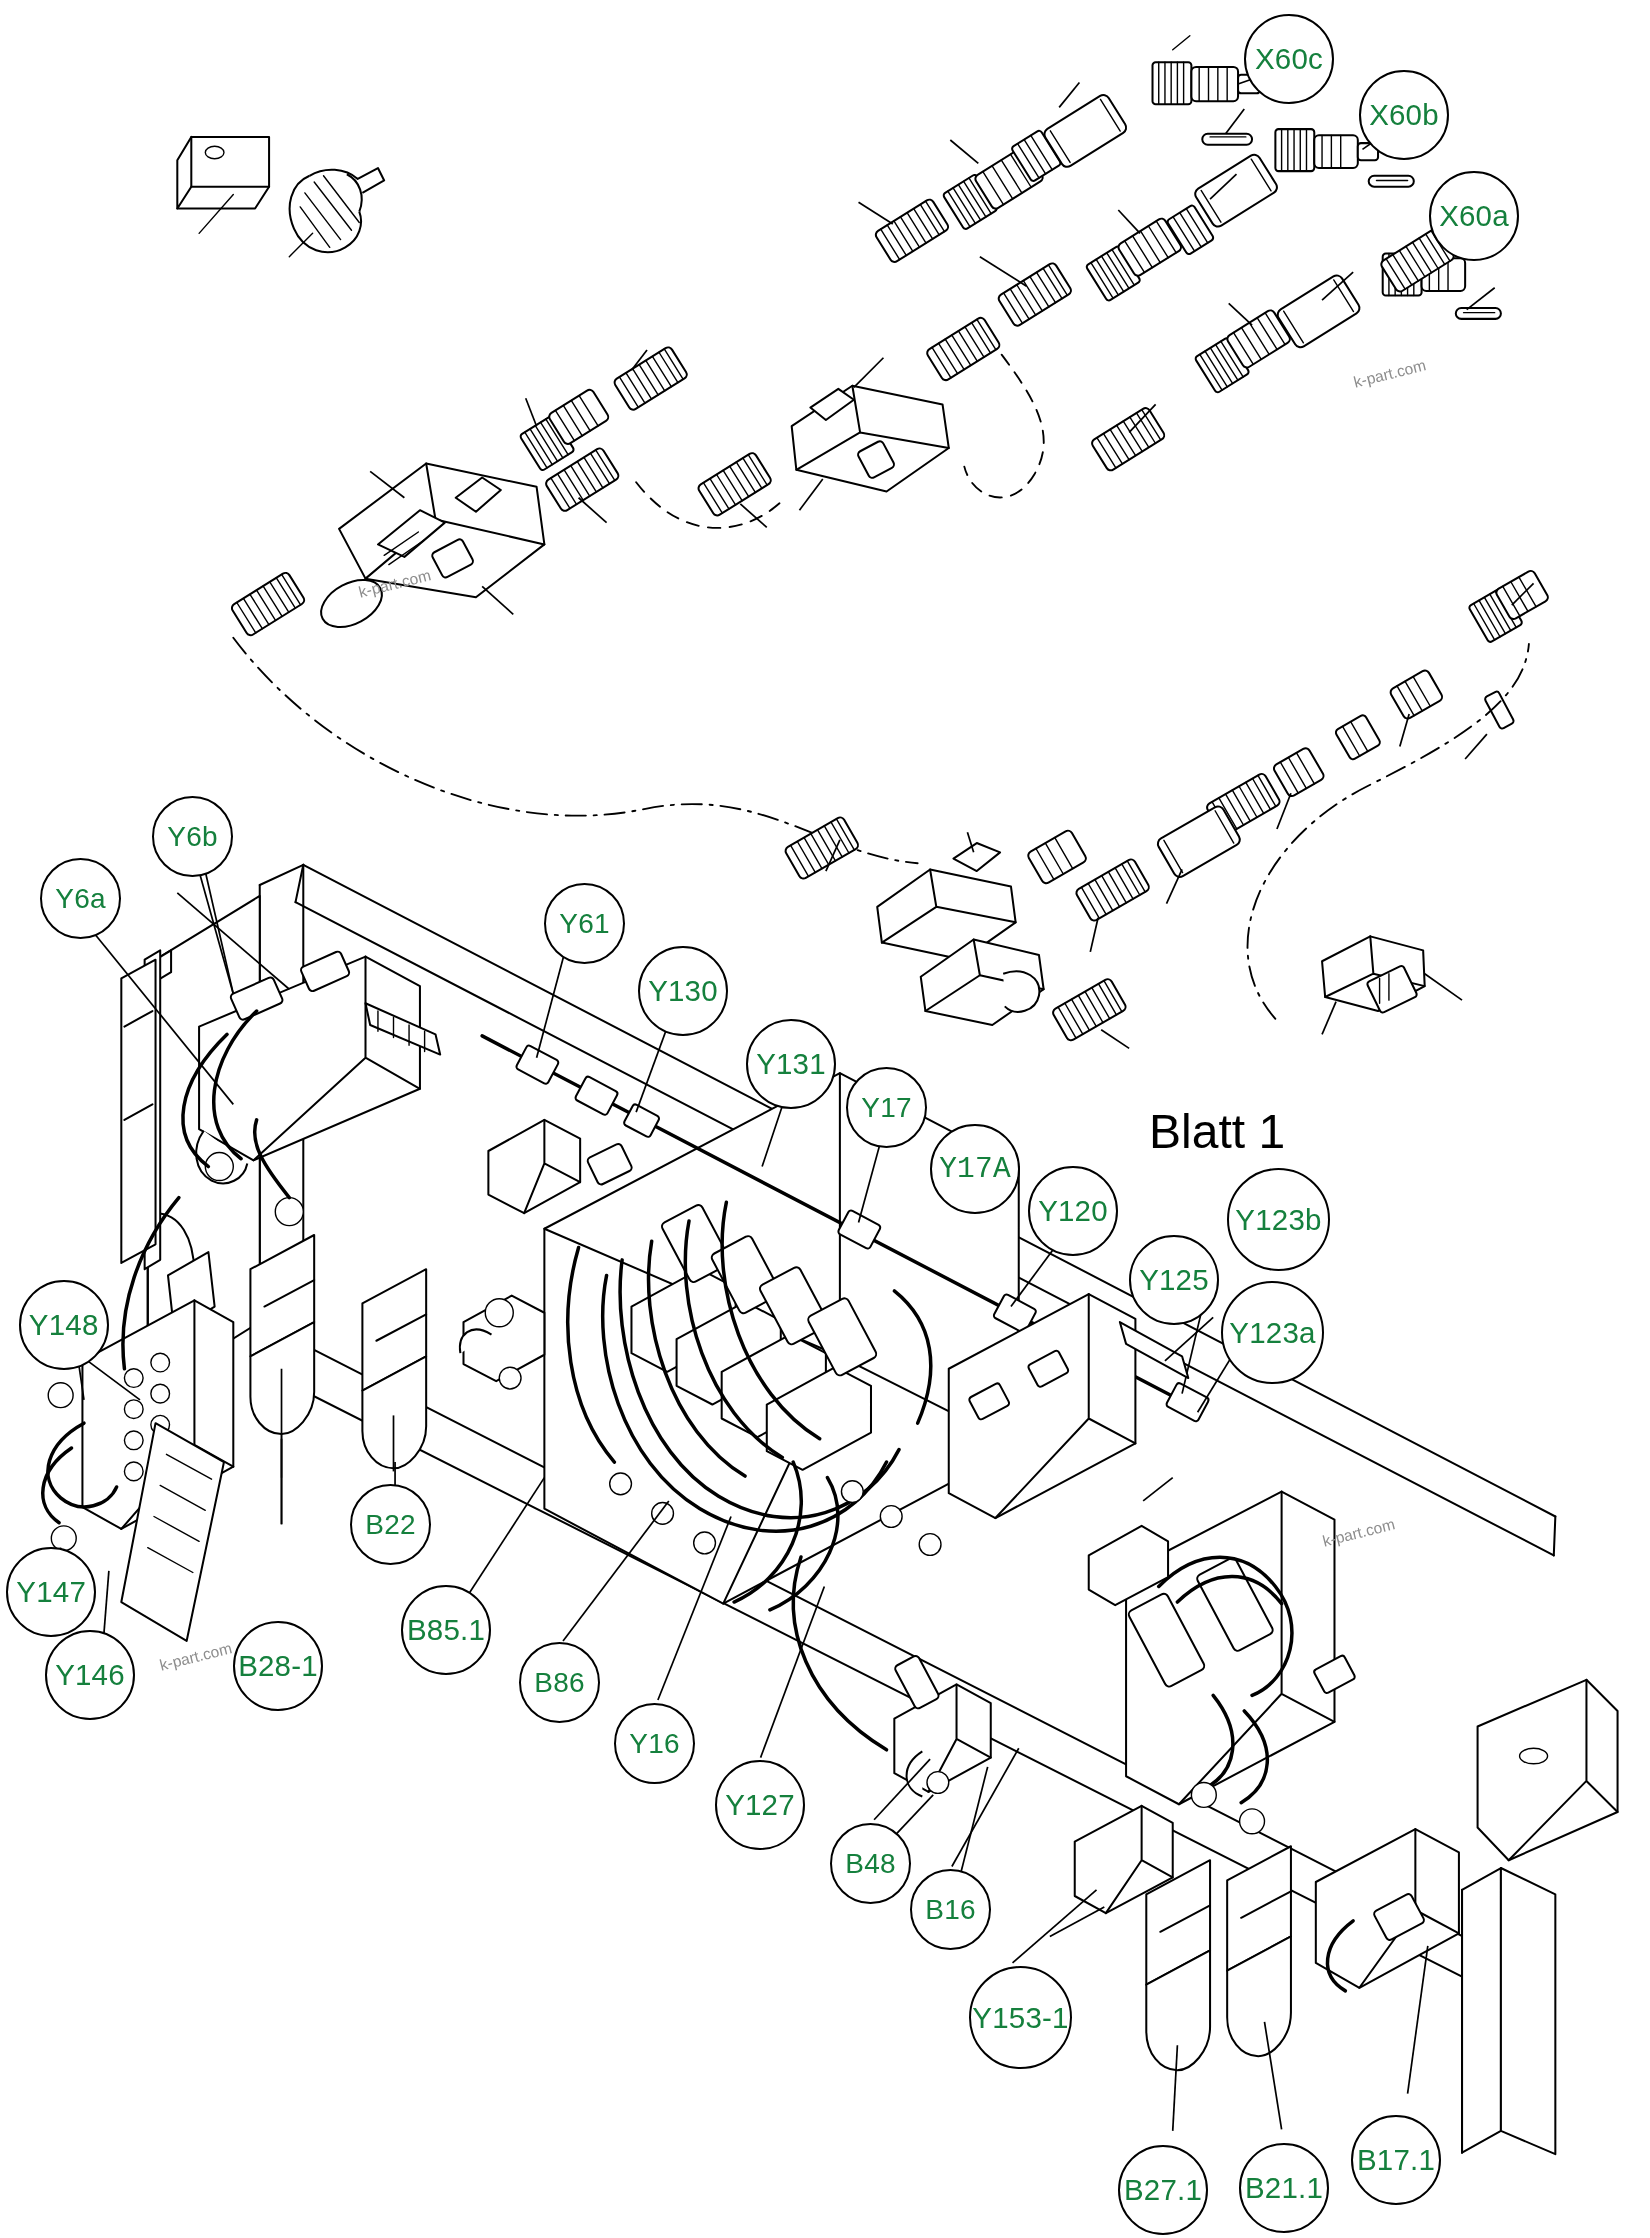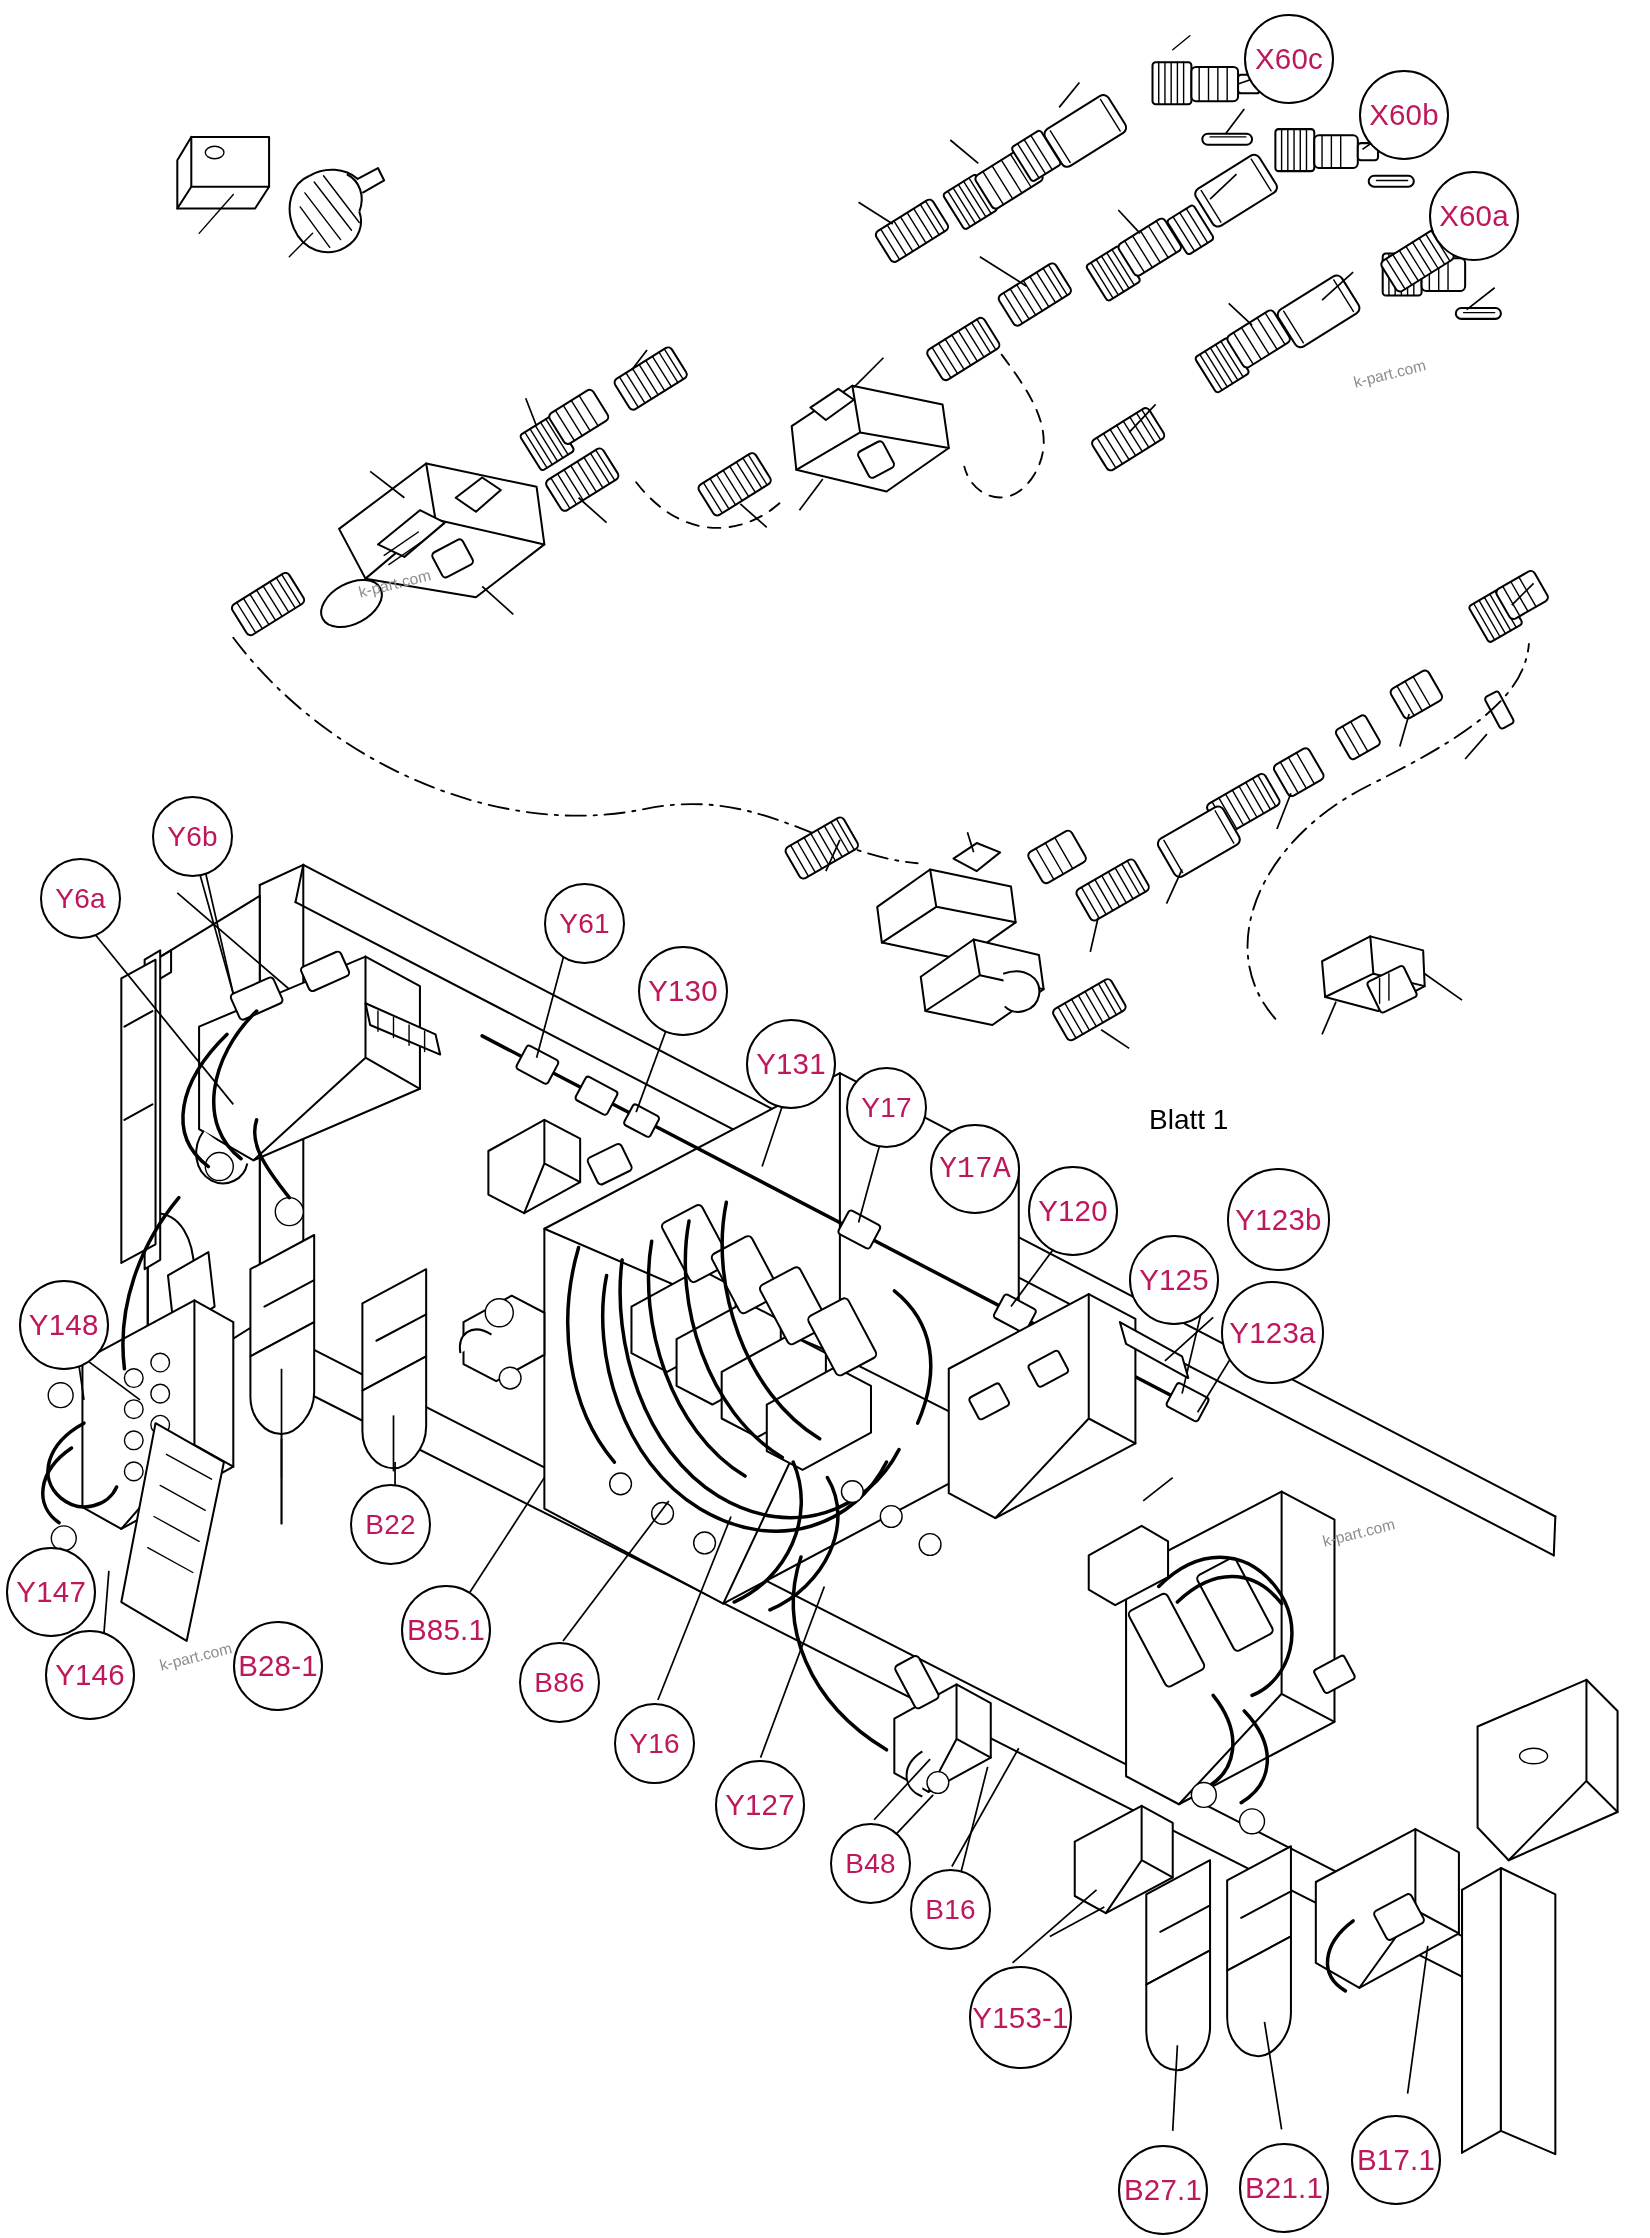--- a/index.html
+++ b/index.html
@@ -28,31 +28,31 @@
   .callout {
     position: absolute;
     border: 2.3px solid #000;
     border-radius: 50%;
     background: #fff;
     display: flex;
     align-items: center;
     justify-content: center;
     font-size: 29.5px;
     font-weight: 400;
-    color: #be185d;
+    color: #15803d;
     letter-spacing: 0.2px;
     box-sizing: border-box;
     white-space: nowrap;
   }
   .callout.sm { width: 81px; height: 81px; font-size: 28px; }
   .callout.md { width: 90px; height: 90px; font-size: 29.5px; }
   .callout.lg { width: 103px; height: 103px; font-size: 29.5px; }
   .sheet-label {
     position: absolute;
-    font-size: 28px;
+    font-size: 48px;
     color: #000;
   }
   .watermark {
     position: absolute;
     font-size: 15.6px;
     color: #8d8d8d;
     transform: rotate(-14deg);
     user-select: none;
   }
 </style>

